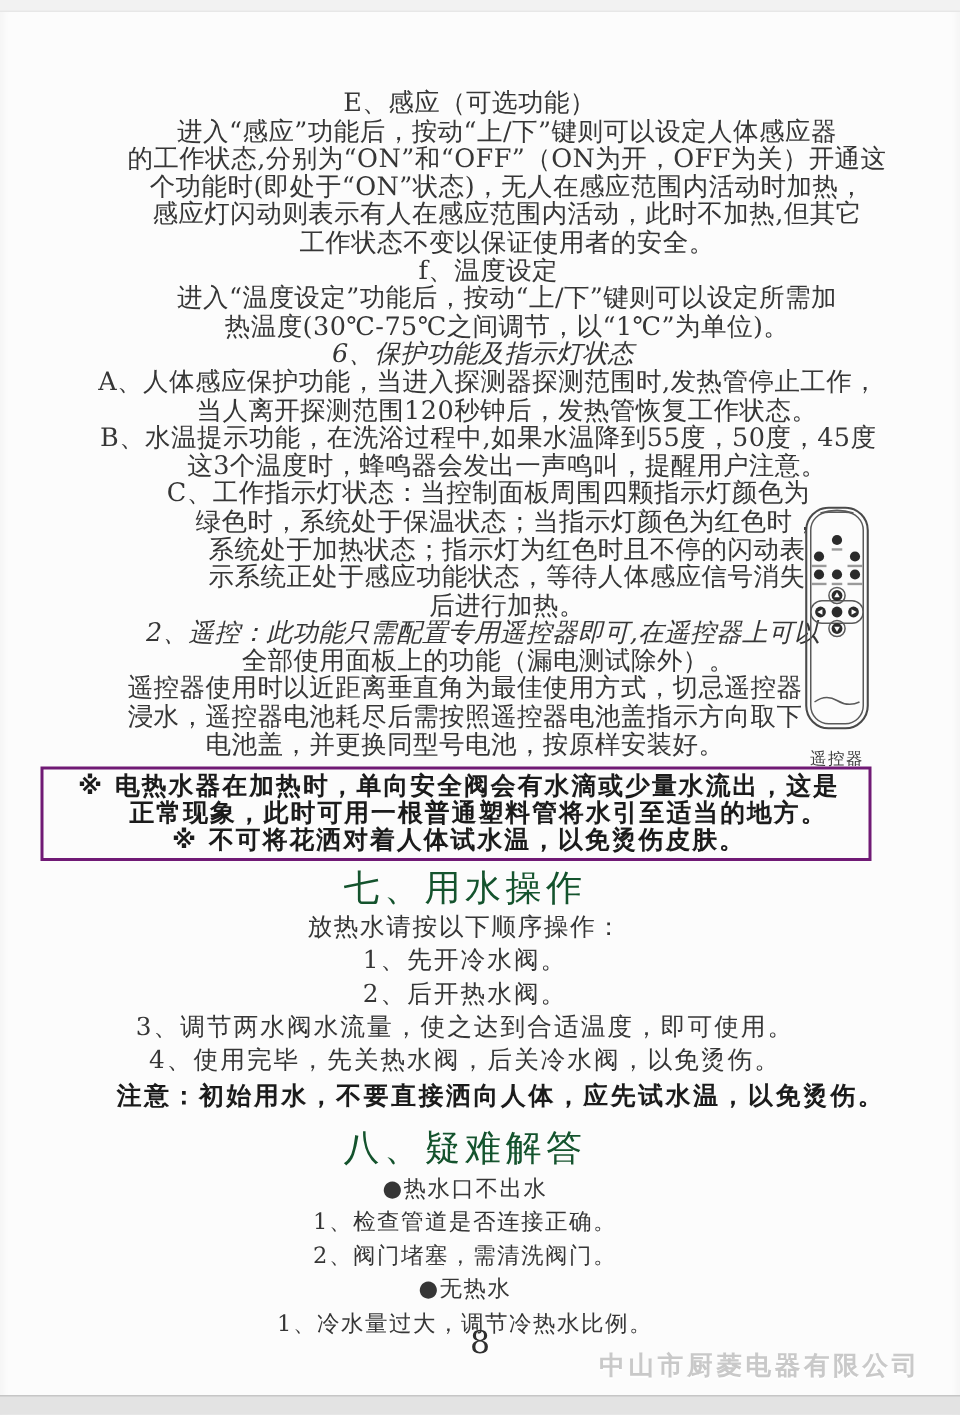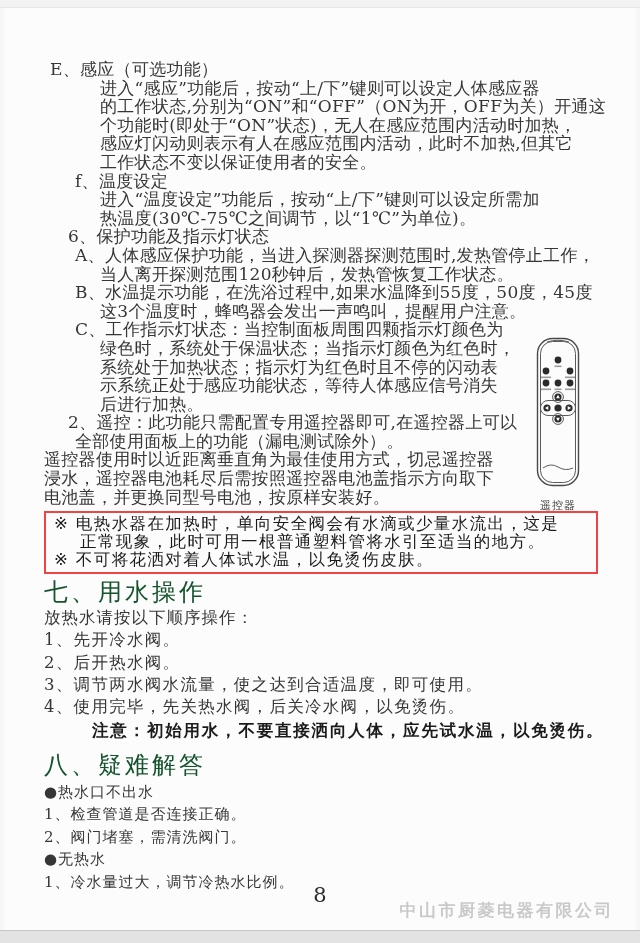--- a/index.html
+++ b/index.html
@@ -4,29 +4,29 @@
 <style>
   html,body{margin:0;padding:0;background:#ddd;}
   .page{
     position:relative;width:640px;height:943px;margin:0 auto;
     background:#fcfcfc;overflow:hidden;
     font-family:"DejaVu Serif","Liberation Serif",serif;
     color:#363636;box-shadow:inset 0 0 8px rgba(0,0,0,.06);
   }
   .edge-top{position:absolute;top:0;left:0;right:0;height:7px;background:#f2f2f2;border-bottom:1px solid #e7e7e7;}
   .edge-bottom{position:absolute;bottom:0;left:0;right:0;height:12px;background:#e3e3e3;border-top:1px solid #c6c6c6;}
-  .text-col{position:absolute;left:44px;top:60px;width:566px;}
+  .text-col{position:absolute;left:27px;top:60px;width:566px;text-align:center;}
   .ln{white-space:nowrap;font-size:17px;line-height:18.6px;letter-spacing:.3px;}
   .ie{margin-left:6px;}   
-  .i1{margin-left:24px;}  
+  .i1{margin-left:24px;font-style:italic;}  
   .i2{margin-left:31px;}  
   .i3{margin-left:56px;}  
   .notice{
-    margin-top:5px;border:2px solid #ef4444;width:538px;padding:2px 4px 3px 8px;
-    font-family:"DejaVu Sans","Liberation Sans",sans-serif;font-weight:normal;color:#1b1b1b;
+    margin-top:5px;border:2px solid #701a75;width:538px;padding:2px 4px 3px 8px;
+    font-family:"DejaVu Sans","Liberation Sans",sans-serif;font-weight:bold;color:#1b1b1b;
   }
   .notice .nln{white-space:nowrap;font-size:16.5px;line-height:18px;letter-spacing:1.4px;}
   .notice .cont{padding-left:26px;}
   .h-big{font-size:24px;font-weight:400;letter-spacing:3px;line-height:30px;margin-top:3px;color:#14532d;white-space:nowrap;}
   .h-big.second{margin-top:6px;line-height:32px;}
   .intro{white-space:nowrap;font-size:16.5px;line-height:22px;letter-spacing:1px;}
   .step{white-space:nowrap;font-size:16.5px;line-height:22.4px;letter-spacing:1.3px;}
   .note-bold{
     white-space:nowrap;margin-left:48px;font-family:"DejaVu Sans","Liberation Sans",sans-serif;
     font-weight:bold;font-size:16.5px;line-height:24px;letter-spacing:1.8px;color:#1b1b1b;

